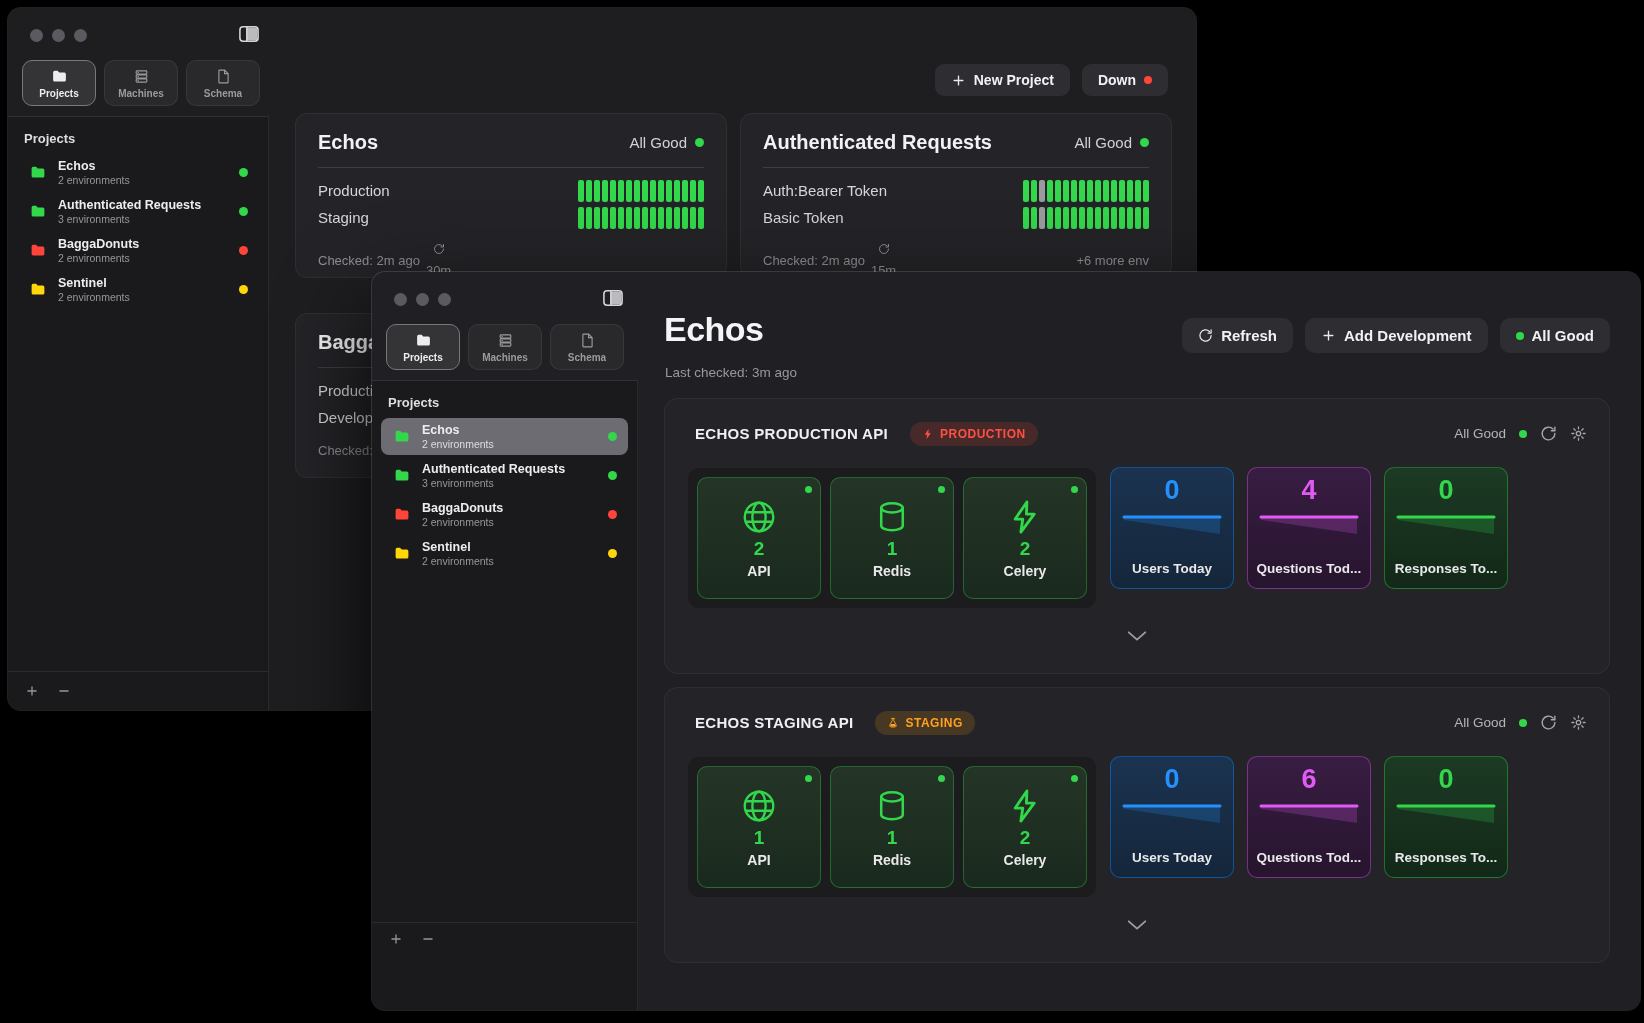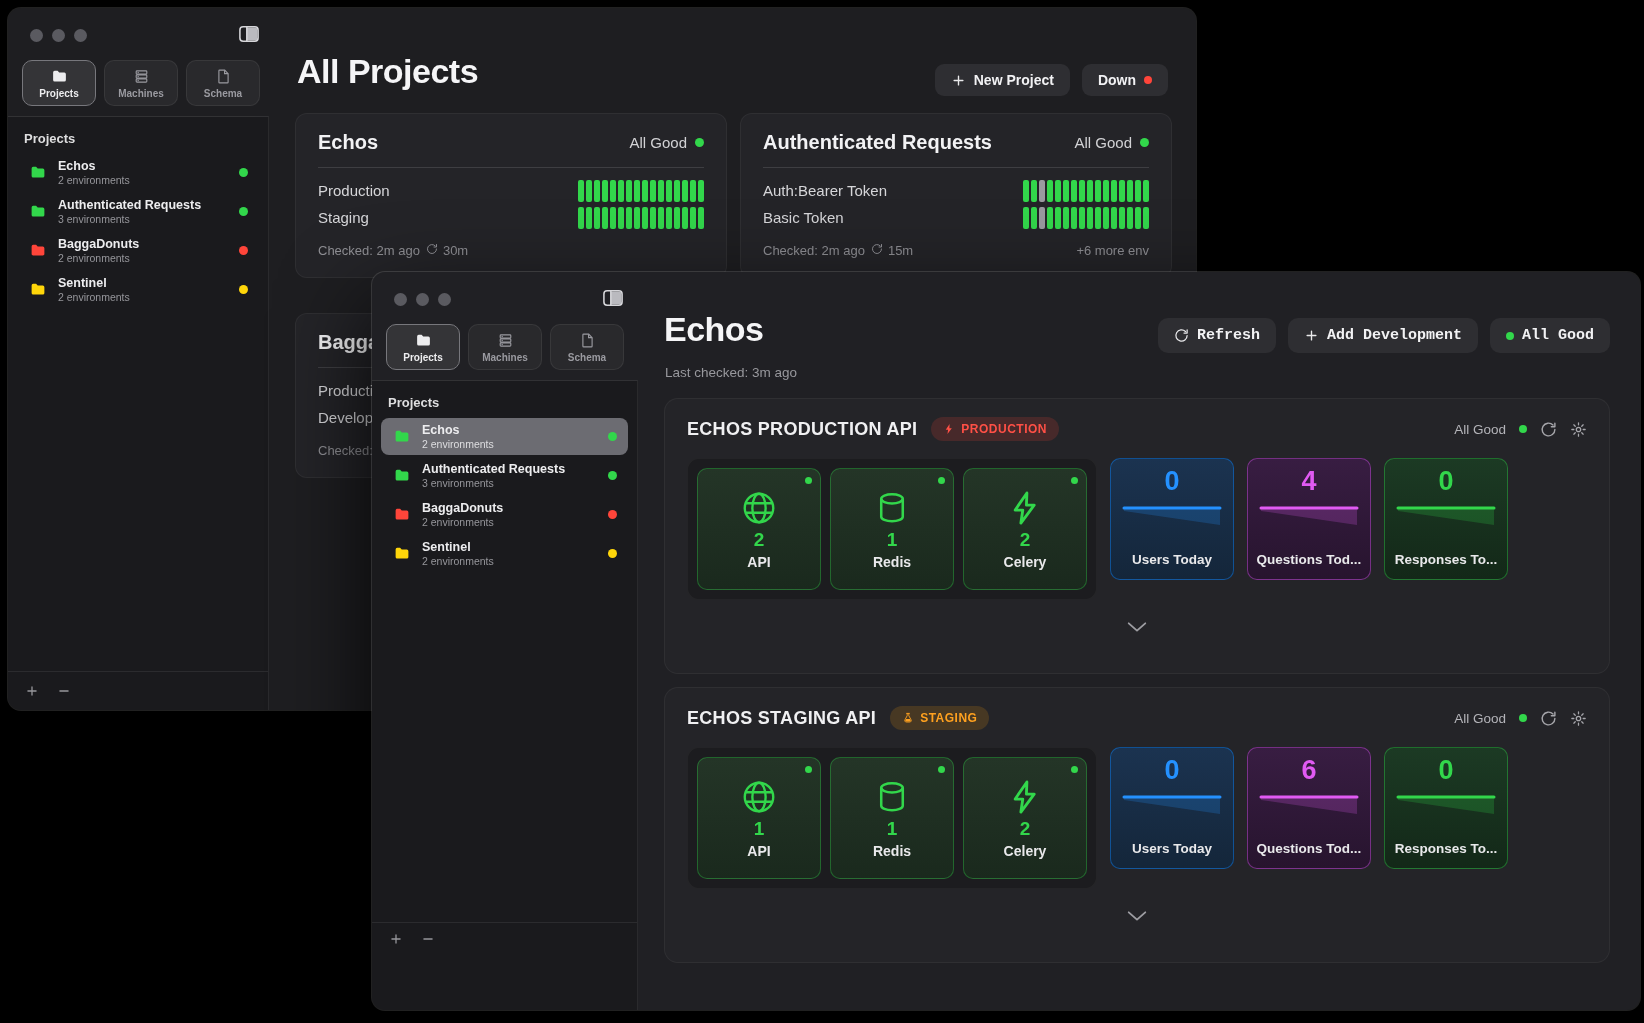--- a/index.html
+++ b/index.html
@@ -64,21 +64,21 @@
   
   .main{position:absolute;top:0;right:0;bottom:0;}
   .back .main{left:261px;}
   .front .main{left:266px;}
   .main-title{position:absolute;font-size:34px;font-weight:800;color:#f5f5f7;letter-spacing:-.5px;margin:0;}
   .back .main-title{left:28px;top:44px;}
   .front .main-title{left:26px;top:38px;}
   .subtitle{position:absolute;left:27px;top:93px;font-size:13.5px;color:#98989d;}
   .actions{position:absolute;display:flex;gap:12px;align-items:center;}
   .back .actions{right:28px;top:56px;}
-  .front .actions{right:30px;top:46px;font-family:Liberation Mono, monospace;}
+  .front .actions{right:30px;top:46px;}
   .pill{
     display:inline-flex;align-items:center;gap:8px;background:#2e2e32;
     border-radius:9px;padding:8px 16px;font-size:14px;font-weight:600;color:#f2f2f4;
   }
   .front .pill{padding:9px 16px;font-size:15px;border-radius:10px;}
   .pill .p-icon{display:flex;color:#e9e9eb;}
   .pill .p-icon svg{width:15px;height:15px;}
   .dot8{width:8px;height:8px;border-radius:50%;display:inline-block;}
   .dot9{width:9px;height:9px;border-radius:50%;display:inline-block;}
 
@@ -91,32 +91,32 @@
   .pcard-head{display:flex;align-items:center;}
   .pcard-title{font-size:20px;font-weight:800;color:#f2f2f4;margin:0;}
   .pcard-status{margin-left:auto;display:flex;align-items:center;gap:8px;font-size:15px;color:#d2d2d5;}
   .divider{border:none;border-top:1px solid rgba(255,255,255,.12);margin:13px 0 9px;}
   .env-row{display:flex;align-items:center;height:27px;}
   .env-label{font-size:15px;color:#d6d6d9;}
   .bars{display:flex;gap:2px;margin-left:auto;}
   .bar{width:6px;height:22px;border-radius:2px;background:#32d74b;}
   .bar.miss{background:#9a9aa0;}
   .pcard-foot{display:flex;align-items:center;margin-top:12px;font-size:13px;color:#8f8f94;gap:6px;}
-  .foot-interval{display:flex;align-items:center;gap:5px;}
+  .foot-interval{display:flex;align-items:center;gap:5px;flex-direction:column;}
   .foot-interval svg{width:12px;height:12px;}
   .foot-more{margin-left:auto;}
 
   
   .sections{position:absolute;left:26px;right:30px;top:126px;}
   .section{
     background:#242428;border:1px solid rgba(255,255,255,.05);border-radius:14px;
     padding:18px 22px;box-sizing:border-box;height:276px;margin-bottom:13px;
   }
   .sec-head{display:flex;align-items:center;}
-  .sec-title{font-size:18px;font-weight:800;color:#f0f0f2;letter-spacing:.3px;margin:0;}
+  .sec-title{font-size:15px;font-weight:800;color:#f0f0f2;letter-spacing:.3px;margin:8px;}
   .badge{
     display:inline-flex;align-items:center;gap:6px;border-radius:999px;
     padding:5px 12px;font-size:12px;font-weight:700;letter-spacing:.5px;margin-left:14px;
   }
   .badge-production{background:rgba(255,69,58,.16);color:#ff5046;}
   .badge-staging{background:rgba(255,159,10,.16);color:#ffa11f;}
   .badge-icon{display:flex;}
   .badge-icon svg{width:12px;height:12px;}
   .sec-right{margin-left:auto;display:flex;align-items:center;gap:13px;color:#b4b4b9;font-size:13.5px;}
   .sec-icon{display:flex;color:#a6a6ab;}
@@ -258,21 +258,20 @@
       <span class="sb-btn"><svg viewBox="0 0 24 24" fill="none" stroke="currentColor" stroke-width="2.2" stroke-linecap="round">
             <path d="M12 5v14M5 12h14"></path>
           </svg></span>
       <span class="sb-btn"><svg viewBox="0 0 24 24" fill="none" stroke="currentColor" stroke-width="2.2" stroke-linecap="round">
             <path d="M5 12h14"></path>
           </svg></span>
     </div>
   </div>
 
   <div class="main">
-    <h1 class="main-title">All Projects</h1>
     <div class="actions">
       <span class="pill">
         <span class="p-icon">
             <svg viewBox="0 0 24 24" fill="none" stroke="currentColor" stroke-width="2.2" stroke-linecap="round">
               <path d="M12 5v14M5 12h14"></path>
             </svg>
           </span>
         <span>New Project</span>
       </span>
       <span class="pill">

